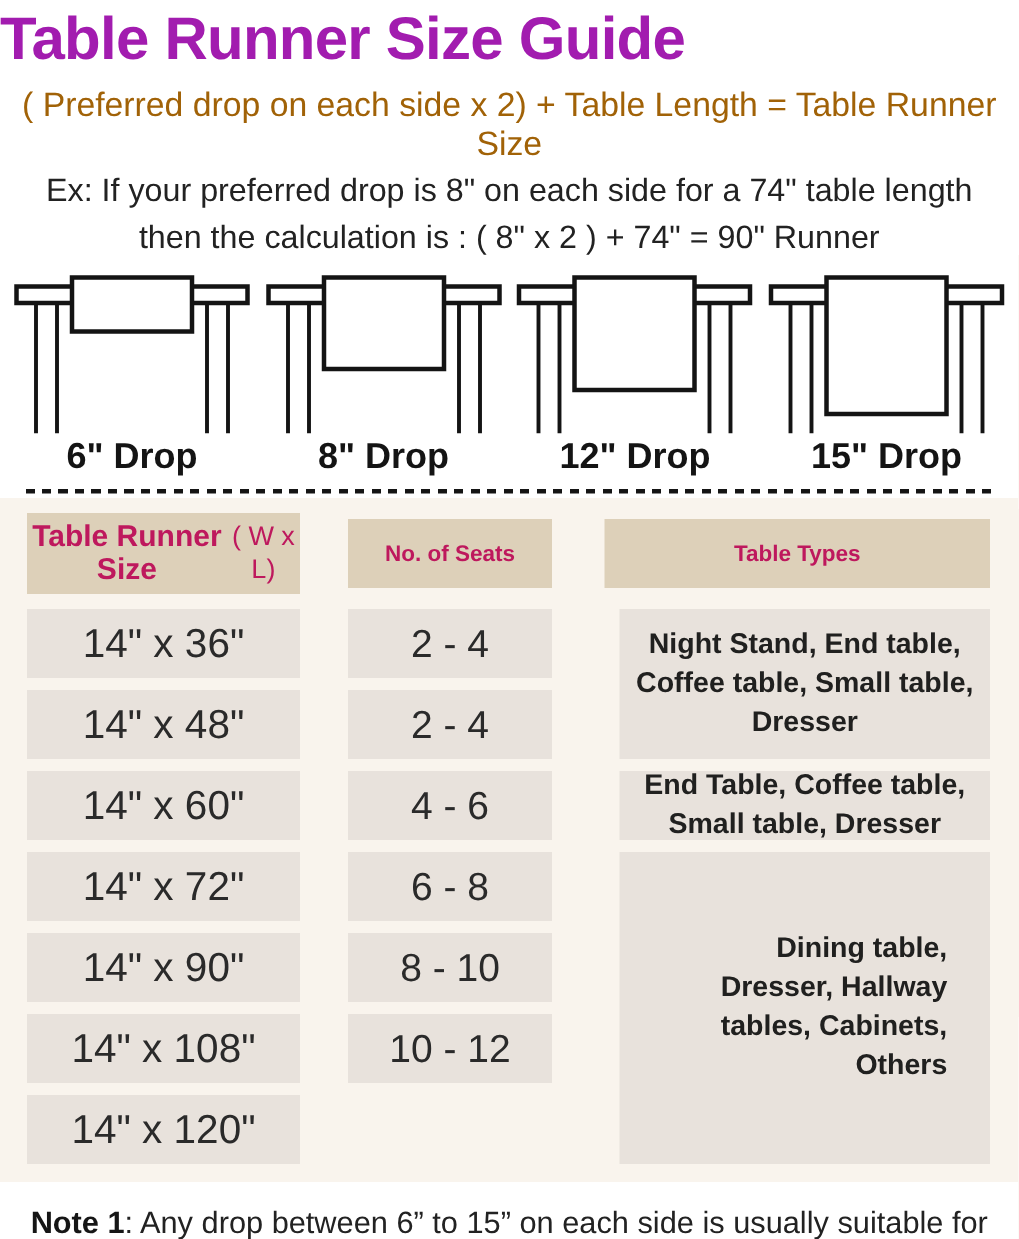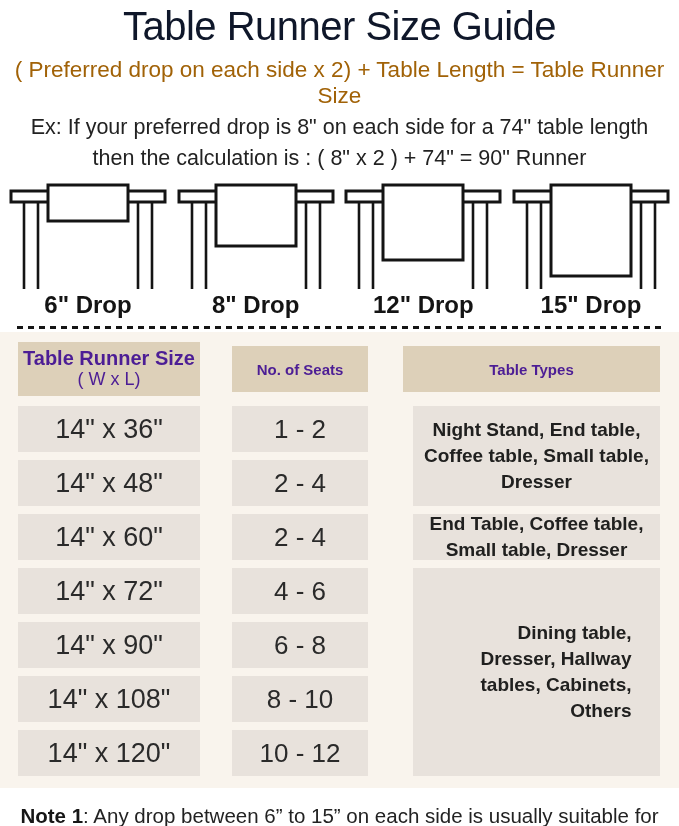--- a/index.html
+++ b/index.html
@@ -2,22 +2,22 @@
 <html><head>
 <meta charset="utf-8">
 <style>
   html,body{margin:0;padding:0;}
   body{
     width:679px;height:826px;overflow:hidden;background:#ffffff;
     font-family:"Liberation Sans",sans-serif;color:#1d1d1d;
     -webkit-font-smoothing:antialiased;
   }
   .page-title{
-    text-align:center;font-size:40px;font-weight:normal;letter-spacing:-0.5px;
-    margin:4px 0 8px;color:#0f172a;
+    text-align:left;font-size:40px;font-weight:bold;letter-spacing:-0.5px;
+    margin:4px 0 8px;color:#a21caf;
   }
   .formula-line{text-align:center;font-size:22.5px;margin:0 0 6px;color:#a16207;}
   .example-line{text-align:center;font-size:21.5px;margin:0 0 6px;color:#222;}
 
   .illustrations{display:flex;justify-content:space-between;padding:6px 8px 0;}
   .illustration{width:160px;height:106px;}
   .ill-stroke{stroke:#141414;fill:#ffffff;}
   .leg{stroke:#141414;stroke-width:2.6;}
 
   .drop-labels{display:flex;justify-content:space-between;padding:0 8px;margin-top:2px;}
@@ -28,22 +28,22 @@
     background:repeating-linear-gradient(90deg,#151515 0 6px,transparent 6px 11px);
   }
 
   .table-band{background:#f9f4ed;margin-top:3px;padding:10px 19px 12px 18px;}
   .size-table{display:flex;align-items:flex-start;}
   .col-sizes{width:182px;margin-right:32px;}
   .col-seats{width:136px;margin-right:35px;}
   .col-types{width:257px;}
 
   .header-cell{
-    background:#ddd0b9;display:flex;flex-direction:column;align-items:center;justify-content:center;
-    text-align:center;color:#4c1d95;
+    background:#ddd0b9;display:flex;flex-direction:row;align-items:center;justify-content:center;
+    text-align:center;color:#be185d;
   }
   .hdr-col1{height:54px;margin-bottom:10px;}
   .hdr-line1{font-size:20px;font-weight:bold;line-height:1.1;}
   .hdr-line2{font-size:18px;line-height:1.2;}
   .hdr-small{height:46px;margin-top:4px;margin-bottom:14px;font-size:15px;font-weight:bold;}
 
   .cell{
     background:#e8e2dc;height:46px;margin-bottom:8px;
     display:flex;align-items:center;justify-content:center;text-align:center;
   }
@@ -127,21 +127,20 @@
         <div class="cell size-cell">14" x 48"</div>
         <div class="cell size-cell">14" x 60"</div>
         <div class="cell size-cell">14" x 72"</div>
         <div class="cell size-cell">14" x 90"</div>
         <div class="cell size-cell">14" x 108"</div>
         <div class="cell size-cell">14" x 120"</div>
       </div>
 
       <div class="col-seats">
         <div class="header-cell hdr-small">No. of Seats</div>
-        <div class="cell seat-cell">1 - 2</div>
         <div class="cell seat-cell">2 - 4</div>
         <div class="cell seat-cell">2 - 4</div>
         <div class="cell seat-cell">4 - 6</div>
         <div class="cell seat-cell">6 - 8</div>
         <div class="cell seat-cell">8 - 10</div>
         <div class="cell seat-cell">10 - 12</div>
       </div>
 
       <div class="col-types">
         <div class="header-cell hdr-small">Table Types</div>

